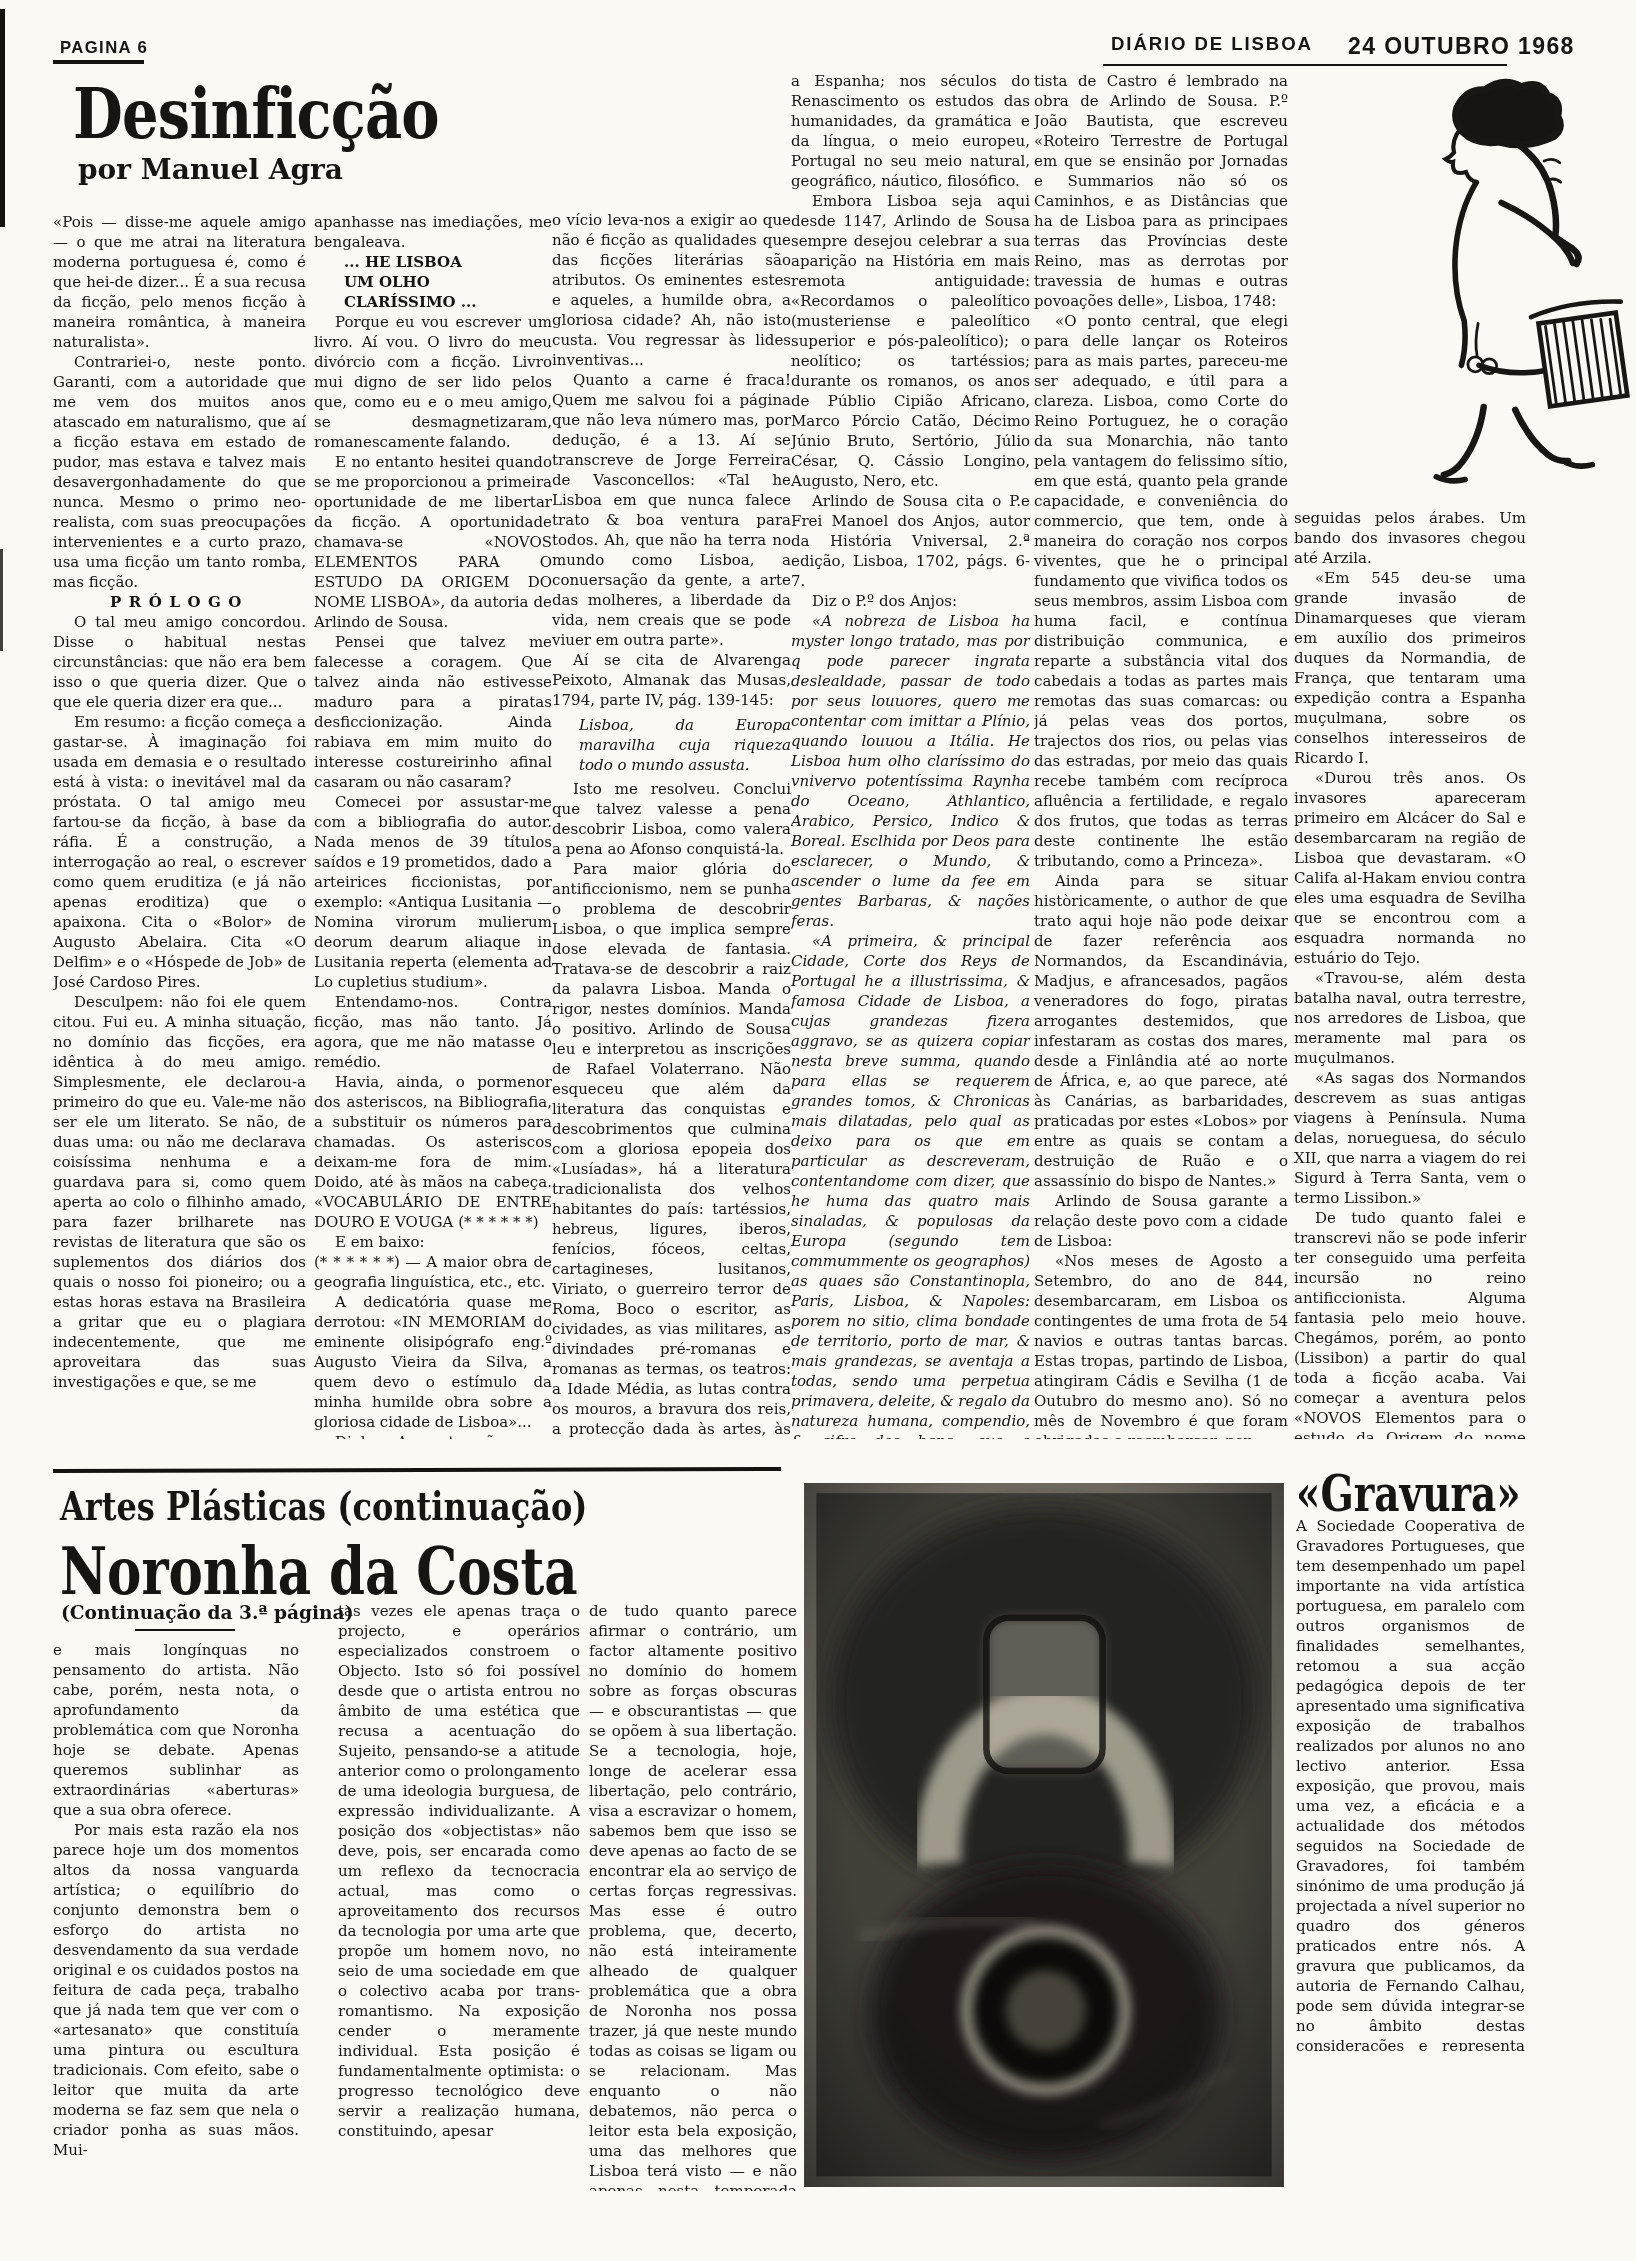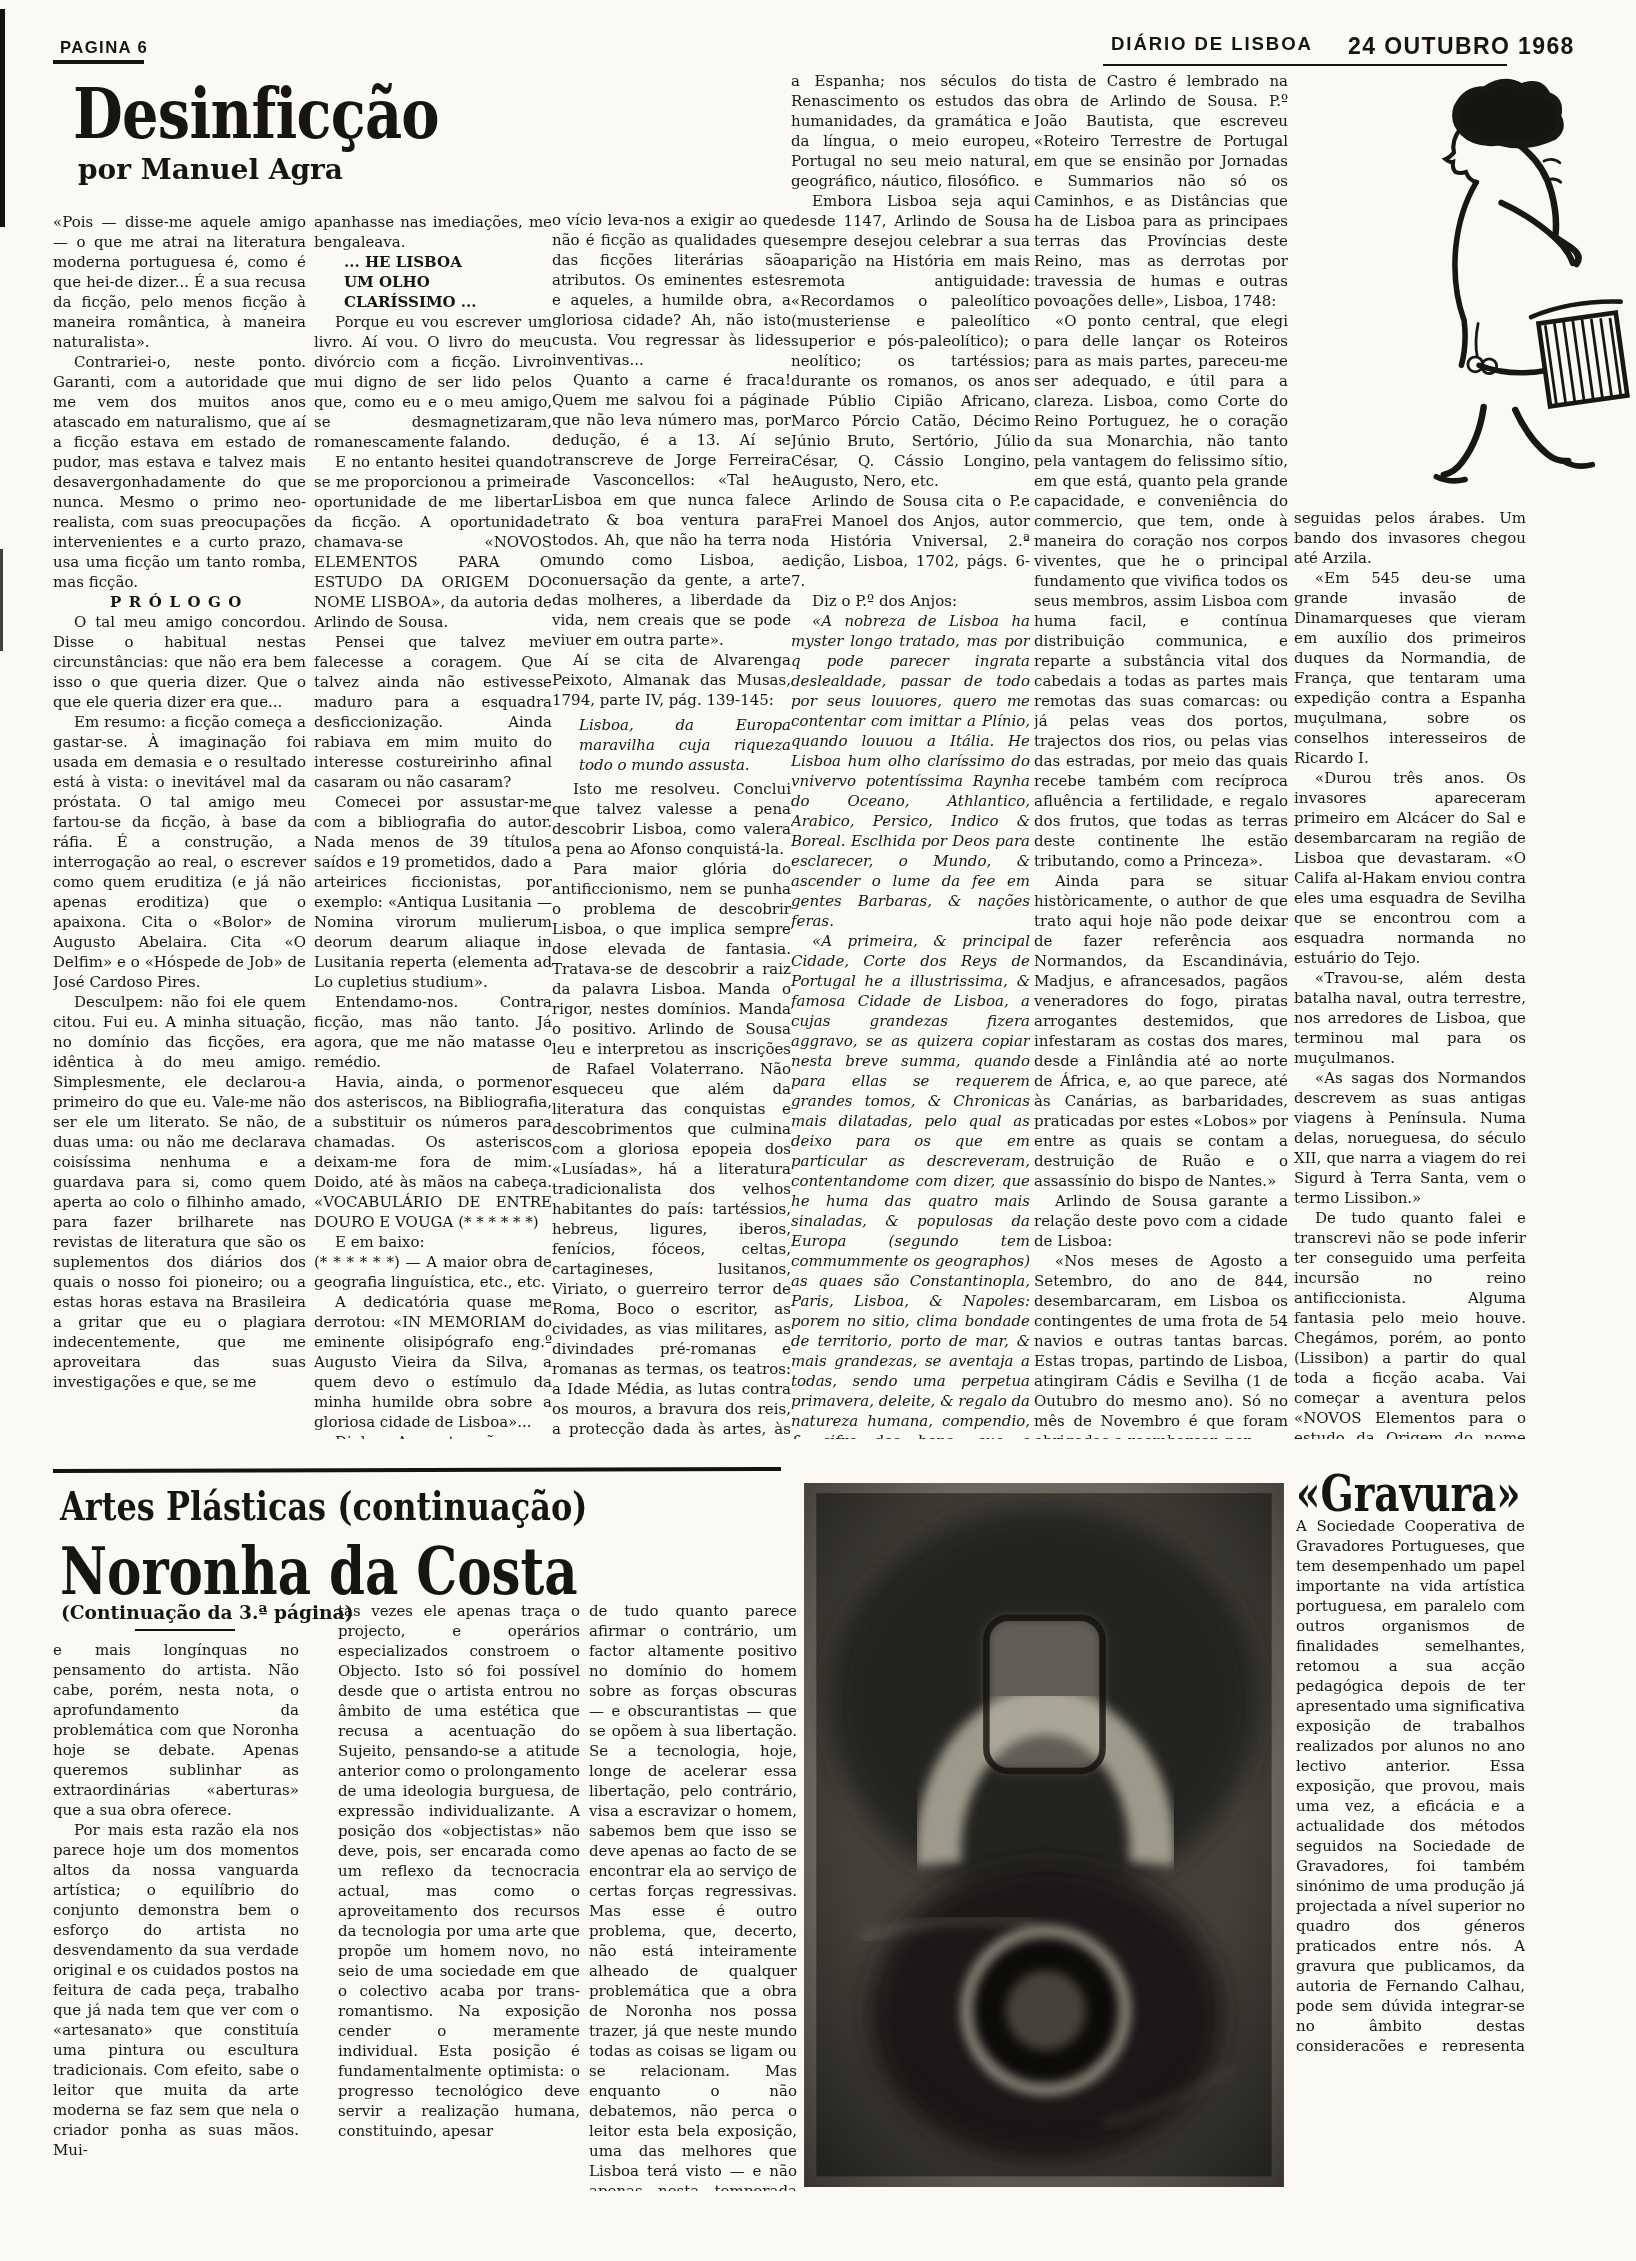--- a/index.html
+++ b/index.html
@@ -113,21 +113,21 @@
       <p class="t-p">Em resumo: a ficção começa a gastar-se. À imaginação foi usada em demasia e o resultado está à vista: o inevitável mal da próstata. O tal amigo meu fartou-se da ficção, à base da ráfia. É a construção, a interrogação ao real, o escrever como quem eruditiza (e já não apenas eroditiza) que o apaixona. Cita o «Bolor» de Augusto Abelaira. Cita «O Delfim» e o «Hóspede de Job» de José Cardoso Pires.</p>
       <p class="t-p">Desculpem: não foi ele quem citou. Fui eu. A minha situação, no domínio das ficções, era idêntica à do meu amigo. Simplesmente, ele declarou-a primeiro do que eu. Vale-me não ser ele um literato. Se não, de duas uma: ou não me declarava coisíssima nenhuma e a guardava para si, como quem aperta ao colo o filhinho amado, para fazer brilharete nas revistas de literatura que são os suplementos dos diários dos quais o nosso foi pioneiro; ou a estas horas estava na Brasileira a gritar que eu o plagiara indecentemente, que me aproveitara das suas investigações e que, se me</p>
     </div>
   <div class="col c2">
       <p class="t-cont">apanhasse nas imediações, me bengaleava.</p>
       <p class="t-sub2">... HE LISBOA
 UM OLHO
 CLARÍSSIMO ...</p>
       <p class="t-p">Porque eu vou escrever um livro. Aí vou. O livro do meu divórcio com a ficção. Livro mui digno de ser lido pelos que, como eu e o meu amigo, se desmagnetizaram, romanescamente falando.</p>
       <p class="t-p">E no entanto hesitei quando se me proporcionou a primeira oportunidade de me libertar da ficção. A oportunidade chamava-se «NOVOS ELEMENTOS PARA O ESTUDO DA ORIGEM DO NOME LISBOA», da autoria de Arlindo de Sousa.</p>
-      <p class="t-p">Pensei que talvez me falecesse a coragem. Que talvez ainda não estivesse maduro para a esquadra desficcionização. Ainda rabiava em mim muito do interesse costureirinho afinal casaram ou não casaram?</p>
+      <p class="t-p">Pensei que talvez me falecesse a coragem. Que talvez ainda não estivesse maduro para a piratas desficcionização. Ainda rabiava em mim muito do interesse costureirinho afinal casaram ou não casaram?</p>
       <p class="t-p">Comecei por assustar-me com a bibliografia do autor. Nada menos de 39 títulos saídos e 19 prometidos, dado a arteirices ficcionistas, por exemplo: «Antiqua Lusitania — Nomina virorum mulierum deorum dearum aliaque in Lusitania reperta (elementa ad Lo cupletius studium».</p>
       <p class="t-p">Entendamo-nos. Contra ficção, mas não tanto. Já agora, que me não matasse o remédio.</p>
       <p class="t-p">Havia, ainda, o pormenor dos asteriscos, na Bibliografia, a substituir os números para chamadas. Os asteriscos deixam-me fora de mim. Doido, até às mãos na cabeça. «VOCABULÁRIO DE ENTRE DOURO E VOUGA (* * * * * *)</p>
       <p class="t-p">E em baixo:</p>
       <p class="t-cont">(* * * * * *) — A maior obra de geografia linguística, etc., etc.</p>
       <p class="t-p">A dedicatória quase me derrotou: «IN MEMORIAM do eminente olisipógrafo eng.º Augusto Vieira da Silva, a quem devo o estímulo da minha humilde obra sobre a gloriosa cidade de Lisboa»...</p>
       <p class="t-p">Diabo. A gente não quer ficção, não quer, não quer, mas depois é que são elas:</p>
     </div>
   <div class="col c3">
       <p class="t-cont">o vício leva-nos a exigir ao que não é ficção as qualidades que das ficções literárias são atributos. Os eminentes estes e aqueles, a humilde obra, a gloriosa cidade? Ah, não isto custa. Vou regressar às lides inventivas...</p>
@@ -149,21 +149,21 @@
       <p class="t-cont">tista de Castro é lembrado na obra de Arlindo de Sousa. P.º João Bautista, que escreveu «Roteiro Terrestre de Portugal em que se ensinão por Jornadas e Summarios não só os Caminhos, e as Distâncias que ha de Lisboa para as principaes terras das Províncias deste Reino, mas as derrotas por travessia de humas e outras povoações delle», Lisboa, 1748:</p>
       <p class="t-p">«O ponto central, que elegi para delle lançar os Roteiros para as mais partes, pareceu-me ser adequado, e útil para a clareza. Lisboa, como Corte do Reino Portuguez, he o coração da sua Monarchia, não tanto pela vantagem do felissimo sítio, em que está, quanto pela grande capacidade, e conveniência do commercio, que tem, onde à maneira do coração nos corpos viventes, que he o principal fundamento que vivifica todos os seus membros, assim Lisboa com huma facil, e contínua distribuição communica, e reparte a substância vital dos cabedais a todas as partes mais remotas das suas comarcas: ou já pelas veas dos portos, trajectos dos rios, ou pelas vias das estradas, por meio das quais recebe também com recíproca afluência a fertilidade, e regalo dos frutos, que todas as terras deste continente lhe estão tributando, como a Princeza».</p>
       <p class="t-p">Ainda para se situar històricamente, o author de que trato aqui hoje não pode deixar de fazer referência aos Normandos, da Escandinávia, Madjus, e afrancesados, pagãos veneradores do fogo, piratas arrogantes destemidos, que infestaram as costas dos mares, desde a Finlândia até ao norte de África, e, ao que parece, até às Canárias, as barbaridades, praticadas por estes «Lobos» por entre as quais se contam a destruição de Ruão e o assassínio do bispo de Nantes.»</p>
       <p class="t-p">Arlindo de Sousa garante a relação deste povo com a cidade de Lisboa:</p>
       <p class="t-p">«Nos meses de Agosto a Setembro, do ano de 844, desembarcaram, em Lisboa os contingentes de uma frota de 54 navios e outras tantas barcas. Estas tropas, partindo de Lisboa, atingiram Cádis e Sevilha (1 de Outubro do mesmo ano). Só no mês de Novembro é que foram obrigadas a reembarcar, per-</p>
     </div>
   <div class="col c6">
       <p class="t-cont">seguidas pelos árabes. Um bando dos invasores chegou até Arzila.</p>
       <p class="t-p">«Em 545 deu-se uma grande invasão de Dinamarqueses que vieram em auxílio dos primeiros duques da Normandia, de França, que tentaram uma expedição contra a Espanha muçulmana, sobre os conselhos interesseiros de Ricardo I.</p>
       <p class="t-p">«Durou três anos. Os invasores apareceram primeiro em Alcácer do Sal e desembarcaram na região de Lisboa que devastaram. «O Califa al-Hakam enviou contra eles uma esquadra de Sevilha que se encontrou com a esquadra normanda no estuário do Tejo.</p>
-      <p class="t-p">«Travou-se, além desta batalha naval, outra terrestre, nos arredores de Lisboa, que terminou mal para os muçulmanos.</p>
+      <p class="t-p">«Travou-se, além desta batalha naval, outra terrestre, nos arredores de Lisboa, que meramente mal para os muçulmanos.</p>
       <p class="t-p">«As sagas dos Normandos descrevem as suas antigas viagens à Península. Numa delas, norueguesa, do século XII, que narra a viagem do rei Sigurd à Terra Santa, vem o termo Lissibon.»</p>
       <p class="t-p">De tudo quanto falei e transcrevi não se pode inferir ter conseguido uma perfeita incursão no reino antificcionista. Alguma fantasia pelo meio houve. Chegámos, porém, ao ponto (Lissibon) a partir do qual toda a ficção acaba. Vai começar a aventura pelos «NOVOS Elementos para o estudo da Origem do nome Lisboa», de Arlindo de Sousa. Aventuremo-nos. Quem estiver inflacionado de ficção acompanhe-me na próxima semana para aquele livro. E para outros, nas outras.</p>
     </div>
 
   <div class="abs rule" style="left:53px;top:1468px;width:728px;height:3.7px;transform:rotate(-0.15deg);"></div>
 
   <div class="abs h-kicker" style="left:60px;top:1482px;">Artes Plásticas (continuação)</div>
   <div class="abs h-noronha" style="left:60px;top:1532px;">Noronha da Costa</div>
   <div class="abs contnote" style="left:61px;top:1602px;">(Continuação da 3.ª página)</div>
   <div class="abs rule" style="left:135px;top:1629px;width:100px;height:2.3px;"></div>

